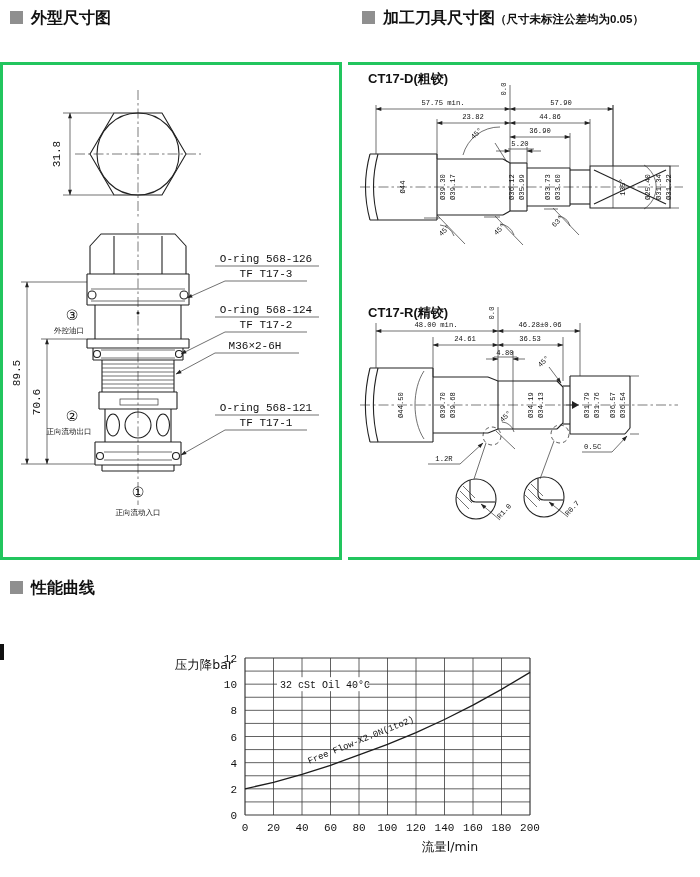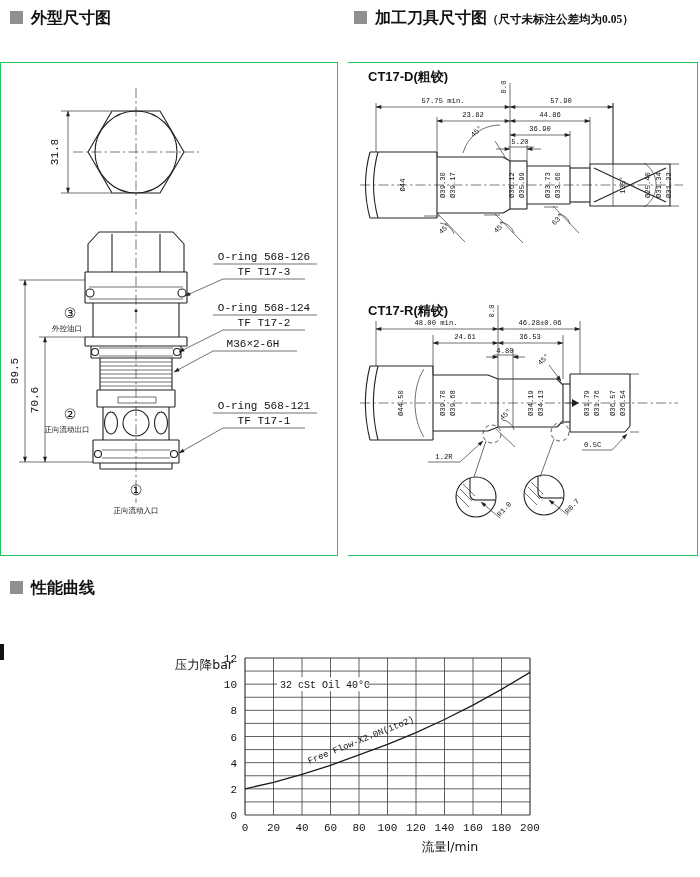--- a/index.html
+++ b/index.html
@@ -1,21 +1,21 @@
 <!DOCTYPE html>
 <html><head>
 <meta charset="utf-8">
 <style>
   html,body{margin:0;padding:0;}
   body{width:700px;height:877px;background:#fff;position:relative;overflow:hidden;
        font-family:"Liberation Sans",sans-serif;color:#111;}
   .hdr{position:absolute;font-weight:bold;font-size:16px;white-space:nowrap;}
   .hdr .sq{display:inline-block;width:13px;height:13px;background:#8f8f8f;margin-right:8px;vertical-align:-1px;}
   .hdr .note{font-size:11.5px;font-weight:bold;}
-  .panel{position:absolute;border:1px solid #22c55e;background:#fff;}
+  .panel{position:absolute;border:3px solid #22c55e;background:#fff;}
   #edge-mark{position:absolute;left:0;top:644px;width:4px;height:16px;background:#111;}
   
   .ol{stroke:#222;stroke-width:1.1;fill:none;stroke-linejoin:round;}
   .tl{stroke:#333;stroke-width:0.7;fill:none;}
   .dl{stroke:#333;stroke-width:0.7;fill:none;}
   .cl{stroke:#444;stroke-width:0.7;fill:none;stroke-dasharray:10 3 2.5 3;}
   .dash{stroke:#333;stroke-width:0.8;fill:none;stroke-dasharray:4 3;}
   text{fill:#111;}
   .dim{font:7.2px "Liberation Mono",monospace;}
   .dimL{font:11px "Liberation Mono",monospace;}
@@ -27,21 +27,21 @@
   .caxis{font:12.5px "DejaVu Sans",sans-serif;}
   .cann{font:10px "Liberation Mono",monospace;}
   .cser{font:9px "Liberation Mono",monospace;}
 </style>
 </head>
 <body>
 
 <div class="hdr" style="left:10px;top:8px;">
   <span class="sq"></span><span>外型尺寸图</span>
 </div>
-<div class="hdr" style="left:354px;top:8px;font-family:Liberation Serif, serif;">
+<div class="hdr" style="left:362px;top:8px;">
   <span class="sq"></span><span>加工刀具尺寸图</span><span class="note">（尺寸未标注公差均为0.05）</span>
 </div>
 <div class="hdr" style="left:10px;top:578px;">
   <span class="sq"></span><span>性能曲线</span>
 </div>
 <div id="edge-mark"></div>
 
 <div class="panel" style="left:0;top:62px;width:336px;height:492px;">
 <svg width="336" height="492" viewBox="0 0 336 492">
   <defs>

